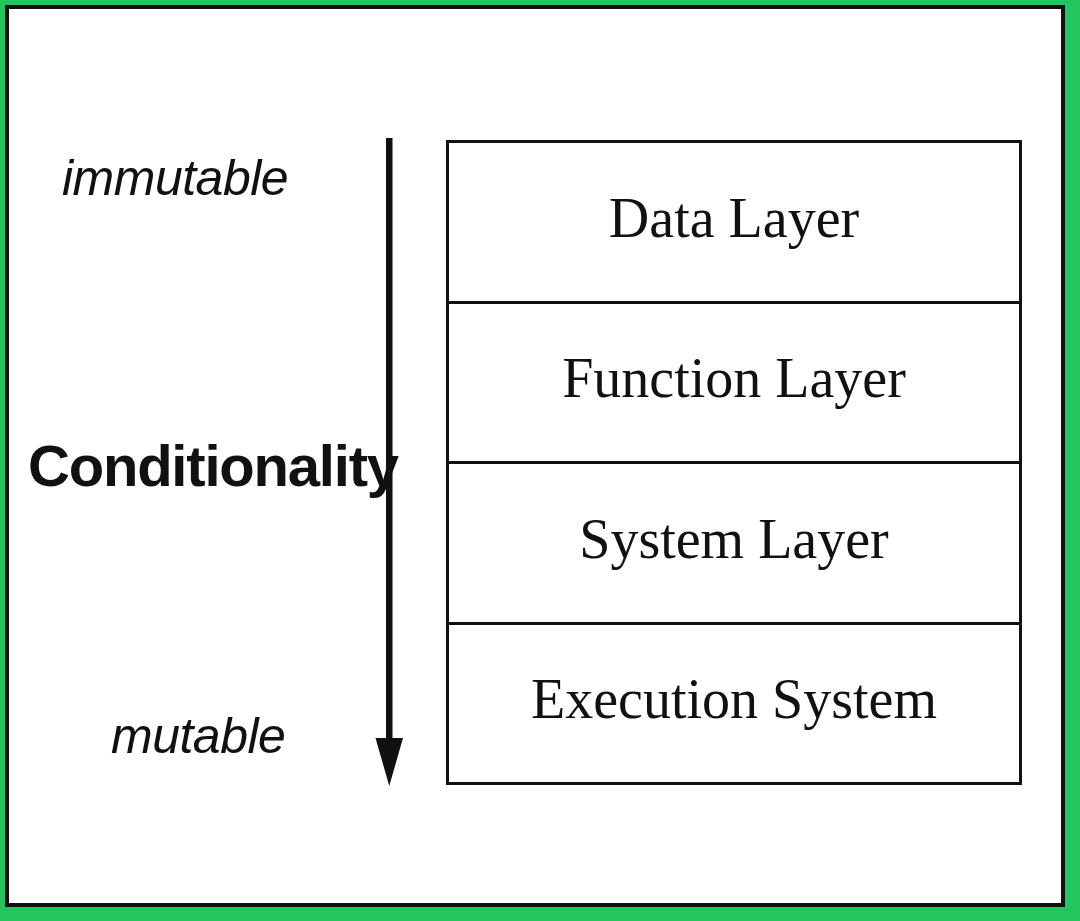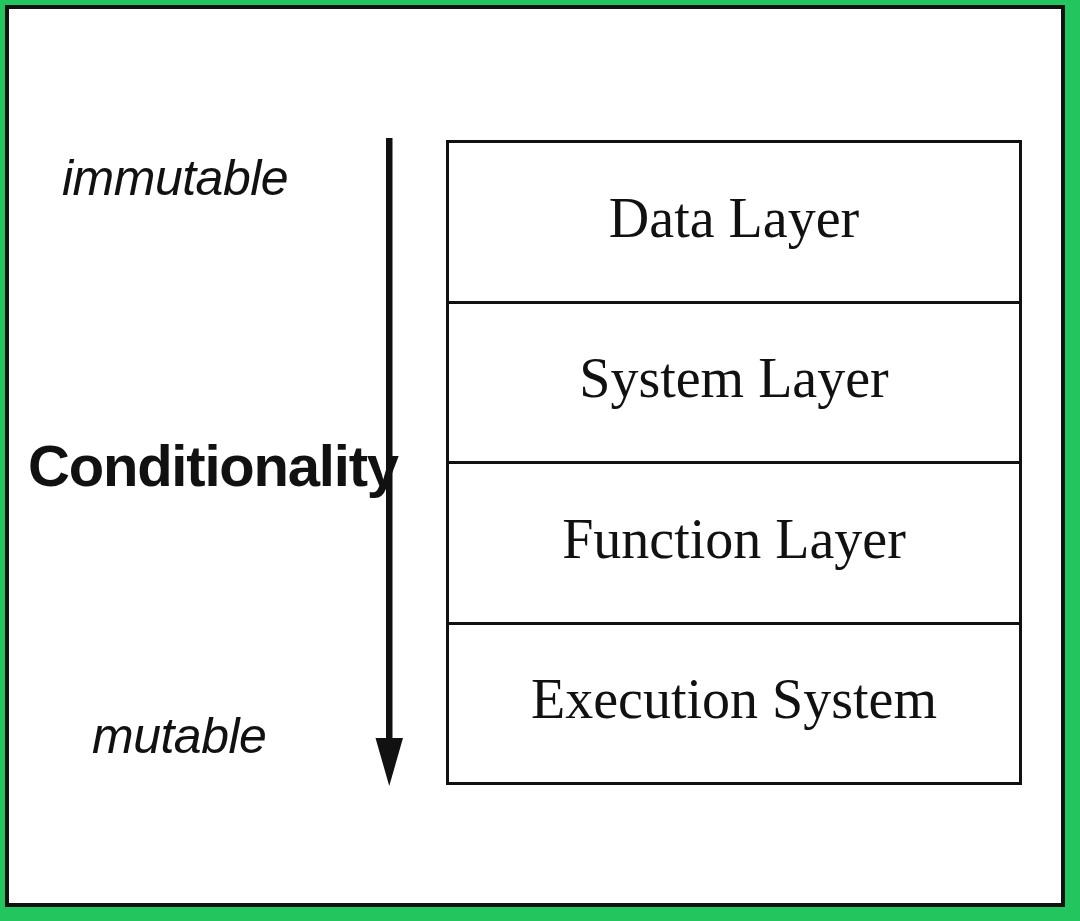--- a/index.html
+++ b/index.html
@@ -44,21 +44,21 @@
     line-height: 1;
     color: #111111;
     white-space: nowrap;
     letter-spacing: -0.5px;
   }
   #label-immutable {
     left: 62px;
     top: 153px;
   }
   #label-mutable {
-    left: 92px;
+    left: 111px;
     top: 711px;
   }
   #label-conditionality {
     position: absolute;
     left: 28px;
     top: 437px;
     font-family: "Liberation Sans", sans-serif;
     font-weight: 700;
     font-style: normal;
     font-size: 58px;
@@ -131,25 +131,25 @@
     <polygon points="21.25,648 7.5,600 35,600" fill="#111111"></polygon>
   </svg>
 
   <div id="layer-stack">
 
     <div class="layer-box">
       <span class="layer-label">Data Layer</span>
     </div>
 
     <div class="layer-box">
-      <span class="layer-label">System Layer</span>
+      <span class="layer-label">Function Layer</span>
     </div>
 
     <div class="layer-box">
-      <span class="layer-label">Function Layer</span>
+      <span class="layer-label">System Layer</span>
     </div>
 
     <div class="layer-box">
       <span class="layer-label">Execution System</span>
     </div>
 
   </div>
 
 </div>
 

